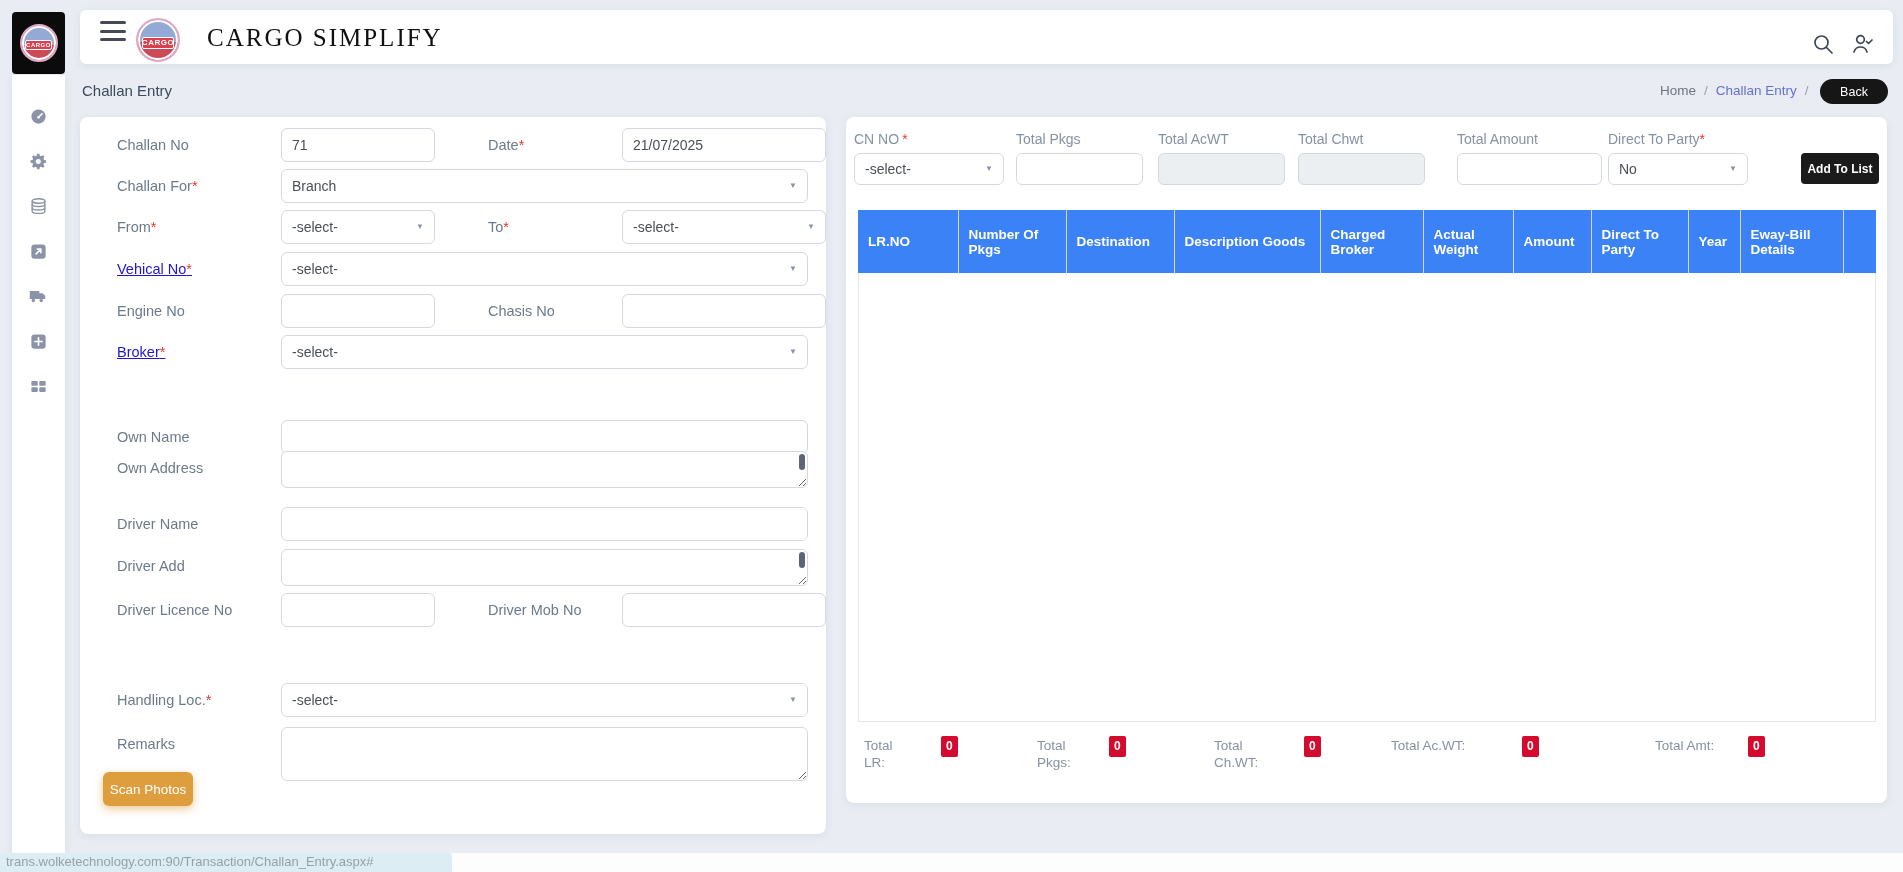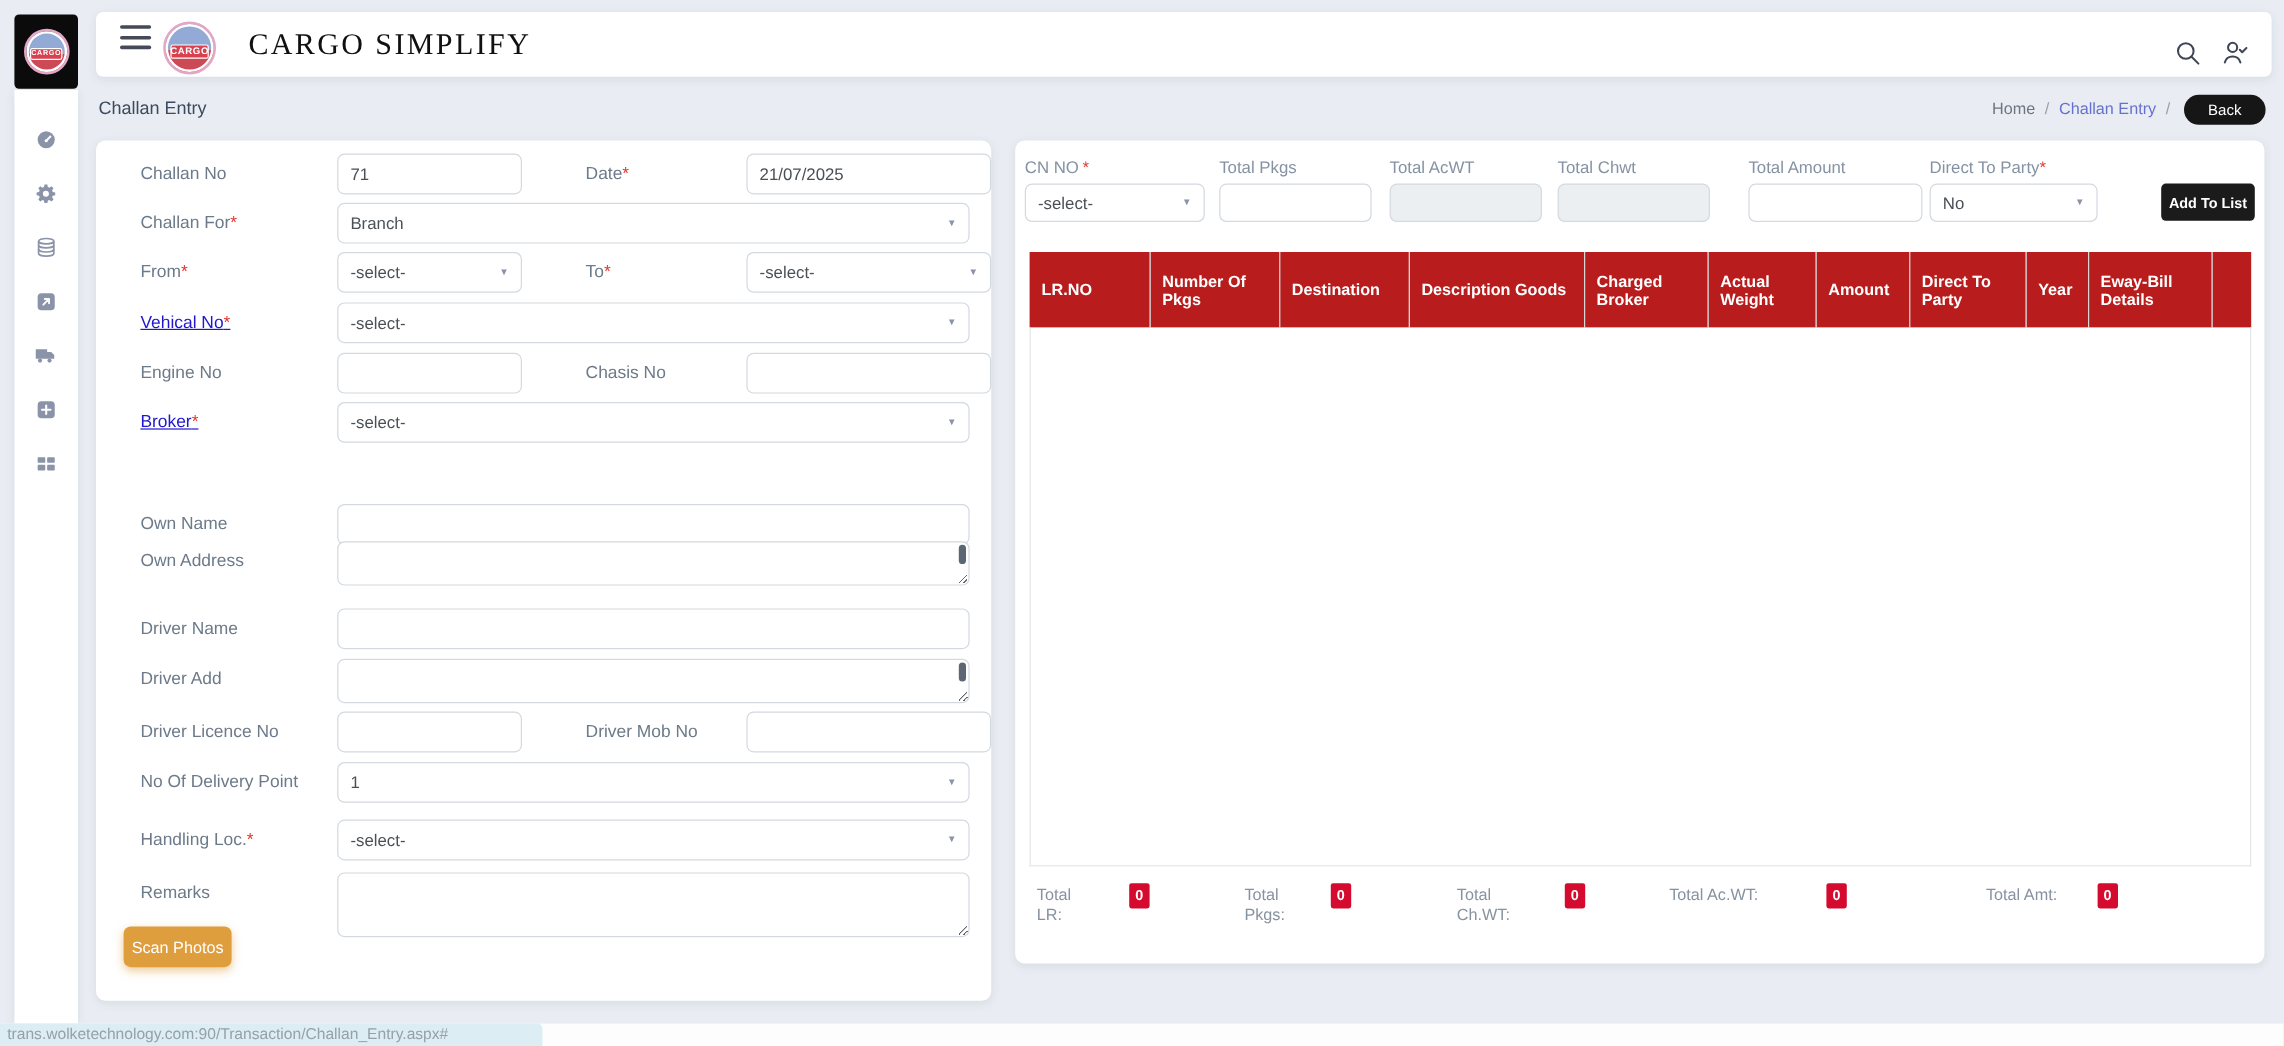--- a/index.html
+++ b/index.html
@@ -59,21 +59,21 @@
   .ta-thumb { position:absolute; right:3px; top:3px; width:6px; height:16px; background:#5d6774; border-radius:3px; }
   .scan-btn { position:absolute; left:23px; top:655px; width:90px; height:34px; background:#df9e3e; border:none; border-radius:6px; color:#fff; font-size:13.5px; font-family:"Liberation Sans", sans-serif; cursor:pointer; box-shadow:0 3px 8px rgba(223,158,62,.55); }
 
   
   .r-lbl { position:absolute; top:14px; font-size:14px; color:#8492a3; }
   .r-fld { position:absolute; top:36px; height:32px; }
   .r-fld.sel { line-height:30px; }
   .atl-btn { position:absolute; left:912px; top:36px; width:78px; height:31px; background:#1b1b1b; border:none; border-radius:4px; color:#fff; font-size:12px; font-weight:700; font-family:"Liberation Sans", sans-serif; cursor:pointer;margin-left:43px; }
 
   .lr-table { position:absolute; left:12px; top:93px; width:1018px; border-collapse:collapse; table-layout:fixed; }
-  .lr-table th { background:#b91c1c; color:#fff; font-size:13.5px; font-weight:700; text-align:left; vertical-align:middle; padding:8px 10px; height:63px; border-right:1px solid #d7d7d7; }
+  .lr-table th { background:#3b82f6; color:#fff; font-size:13.5px; font-weight:700; text-align:left; vertical-align:middle; padding:8px 10px; height:63px; border-right:1px solid #d7d7d7; }
   .lr-table th:last-child { border-right:none; }
   .table-body { position:absolute; left:12px; top:156px; width:1018px; height:449px; border-left:1px solid #e3e7ea; border-right:1px solid #e3e7ea; border-bottom:1px solid #e3e7ea; background:#fff; }
 
   .tlabel { position:absolute; top:620px; font-size:13.5px; color:#8792a0; line-height:17px; }
   .tlabel.wrap { width:52px; }
   .tbadge { position:absolute; top:619px; background:#d40b2e; color:#fff; font-size:12px; font-weight:700; padding:3px 5px 4px; border-radius:2px; min-width:8px; text-align:center; }
 
   
   .footer-bar { left:0; top:853px; width:1903px; height:19px; background:#fdfdfd; }
   .status-tip { left:0; top:853px; width:452px; height:19px; background:#dcedf4; border-top-right-radius:4px; font-size:13px; color:#97a0aa; line-height:18px; padding-left:6px; white-space:nowrap; overflow:hidden; }
@@ -236,24 +236,20 @@
   </div>
 
   <div class="frow" style="top:432px">
     <span class="lbl"><span>Driver Add</span></span>
     <div class="ta-wrap" style="left:201px;width:527px;height:37px;">
       <textarea class="txa" style="height: 37px;"></textarea>
       <span class="ta-thumb"></span>
     </div>
   </div>
 
-  <div class="frow" style="top:518px">
-    <span class="lbl"><span>No Of Delivery Point</span></span>
-    <div class="sel full"><span>1</span></div>
-  </div>
 
   <div class="frow" style="top:566px">
     <span class="lbl"><span>Handling Loc.</span><span class="req">*</span></span>
     <div class="sel full"><span>-select-</span></div>
   </div>
 
   <div class="frow" style="top:610px;height:54px;">
     <span class="lbl"><span>Remarks</span></span>
     <div class="ta-wrap" style="left:201px;width:527px;height:54px;">
       <textarea class="txa" style="height: 54px;"></textarea>

